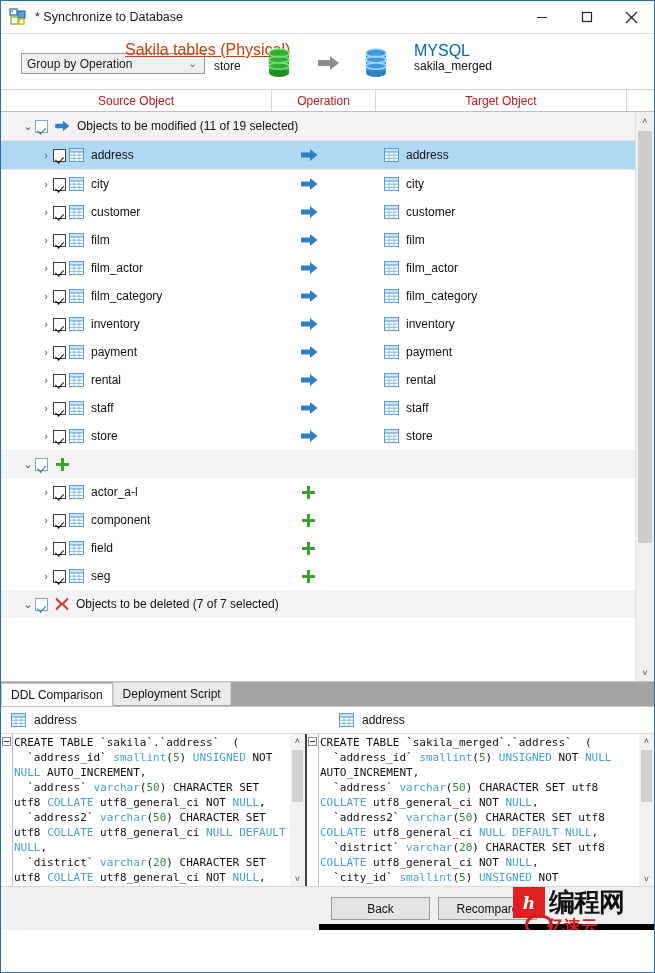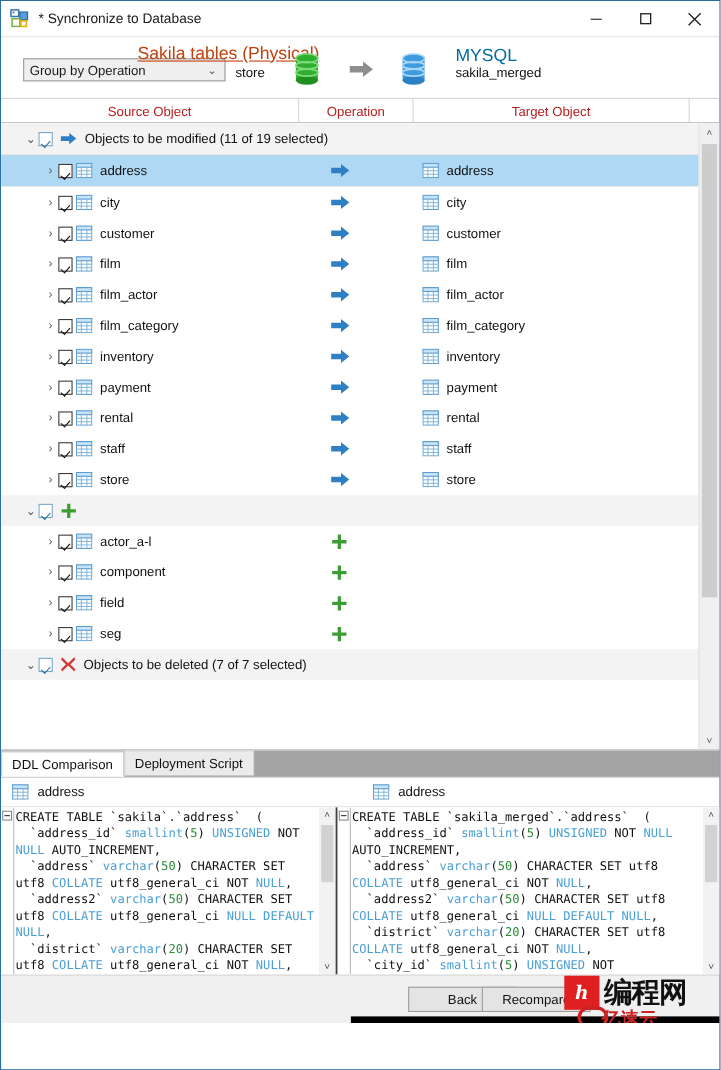--- a/index.html
+++ b/index.html
@@ -126,21 +126,21 @@
   .pane .sb-dn{position:absolute;bottom:0;left:0;right:0;}
   .pane .sb-thumb{position:absolute;left:2px;right:2px;top:16px;height:52px;background:#d2d2d2;}
 
   
   .footer{height:43px;background:#f0f0f0;border-top:1px solid #d7d7d7;position:relative;}
   .btn{
     position:absolute;top:10px;height:23px;box-sizing:border-box;
     border:1px solid #9d9d9d;background:#e4e4e4;font-size:12px;color:#111;
     display:flex;align-items:center;justify-content:center;
   }
-  .btn.back{left:330px;width:99px;margin-left:40px;}
+  .btn.back{left:330px;width:99px;}
   .btn.recompare{left:437px;width:99px;}
 
   
   .wm{position:absolute;right:0;bottom:0;width:155px;height:48px;overflow:hidden;}
   .wm-box{position:absolute;left:14px;top:5px;width:32px;height:31px;background:#e02020;
     display:flex;align-items:center;justify-content:center;color:#fff;font-size:17px;
     font-style:italic;font-weight:bold;font-family:"DejaVu Serif",serif;}
   .wm-cn{position:absolute;left:50px;top:3px;font-size:26px;font-weight:bold;color:#111;
     letter-spacing:-1px;font-family:"DejaVu Sans",sans-serif;}
   .wm-sub{position:absolute;left:48px;top:33px;font-size:17px;color:#c22;font-weight:bold;

